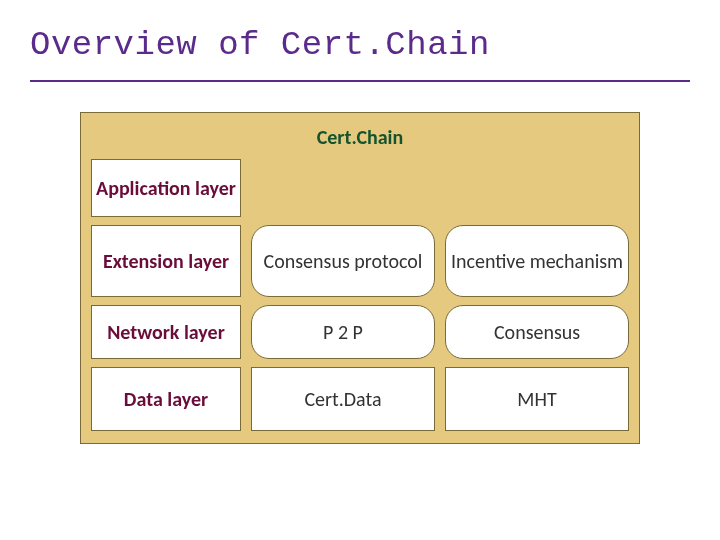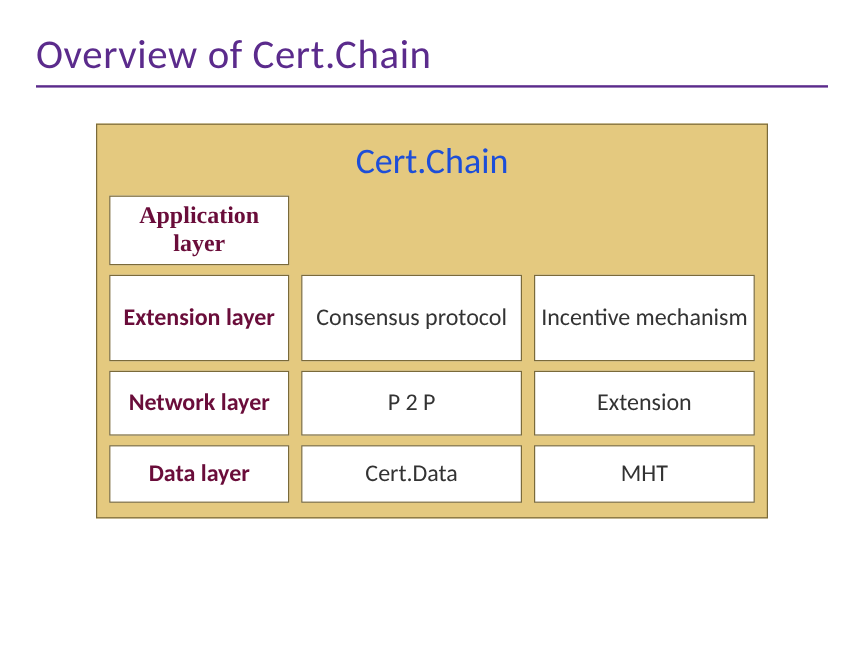--- a/index.html
+++ b/index.html
@@ -14,40 +14,41 @@
   }
   .slide {
     width: 720px;
     height: 540px;
     padding: 20px 30px 40px 30px;
   }
   .title {
     font-size: 34px;
     color: #5b2b8c;
     font-weight: 400;
-    margin: 6px 0 4px 0;
+    margin: 6px 0 16px 0;
     letter-spacing: 0.5px;
+    font-family: Liberation Mono, monospace;
   }
   .rule {
     height: 2px;
     background: #5b2b8c;
     margin-bottom: 30px;
   }
   .board {
     width: 560px;
     margin: 0 auto;
     background: #e4c97f;
     border: 1px solid #7a6a3a;
     padding: 8px 10px 12px 10px;
   }
   .board-title {
     text-align: center;
-    font-size: 30px;
-    font-weight: 400;
-    color: #1d4ed8;
+    font-size: 20px;
+    font-weight: 700;
+    color: #14532d;
     padding: 4px 0 10px 0;
   }
   .row {
     display: flex;
     gap: 10px;
     margin-bottom: 8px;
   }
   .row:last-child { margin-bottom: 0; }
   .layer-cell {
     flex: 0 0 150px;
@@ -80,26 +81,26 @@
     flex: 1;
     background: transparent;
     font-size: 20px;
     color: #333;
     display: flex;
     align-items: center;
     line-height: 1.2;
     padding: 2px 2px 2px 6px;
     text-align: left;
   }
-  .two-wide > .content-cell { flex: 1 1 0; }
+  .two-wide > .content-cell { flex: 1 1 0; border-radius: 18px; }
   .three-wide > .content-cell { flex: 1 1 0; }
-  .row-h1 { height: 58px; font-family: Liberation Serif, serif; }
+  .row-h1 { height: 58px; }
   .row-h2 { height: 72px; }
   .row-h3 { height: 54px; }
-  .row-h4 { height: 48px; }
+  .row-h4 { height: 64px; }
 </style>
 </head>
 <body>
 
 <div class="slide">
   <div class="title">Overview of Cert.Chain</div>
   <div class="rule"></div>
 
   <div class="board">
     <div class="board-title">Cert.Chain</div>
@@ -110,21 +111,21 @@
 
     <div class="row row-h2 two-wide">
       <div class="layer-cell">Extension layer</div>
       <div class="content-cell">Consensus protocol</div>
       <div class="content-cell">Incentive mechanism</div>
     </div>
 
     <div class="row row-h3 two-wide">
       <div class="layer-cell">Network layer</div>
       <div class="content-cell">P 2 P</div>
-      <div class="content-cell">Extension</div>
+      <div class="content-cell">Consensus</div>
     </div>
 
     <div class="row row-h4 three-wide">
       <div class="layer-cell">Data layer</div>
       <div class="content-cell">Cert.Data</div>
       <div class="content-cell">MHT</div>
     </div>
   </div>
 </div>
 

